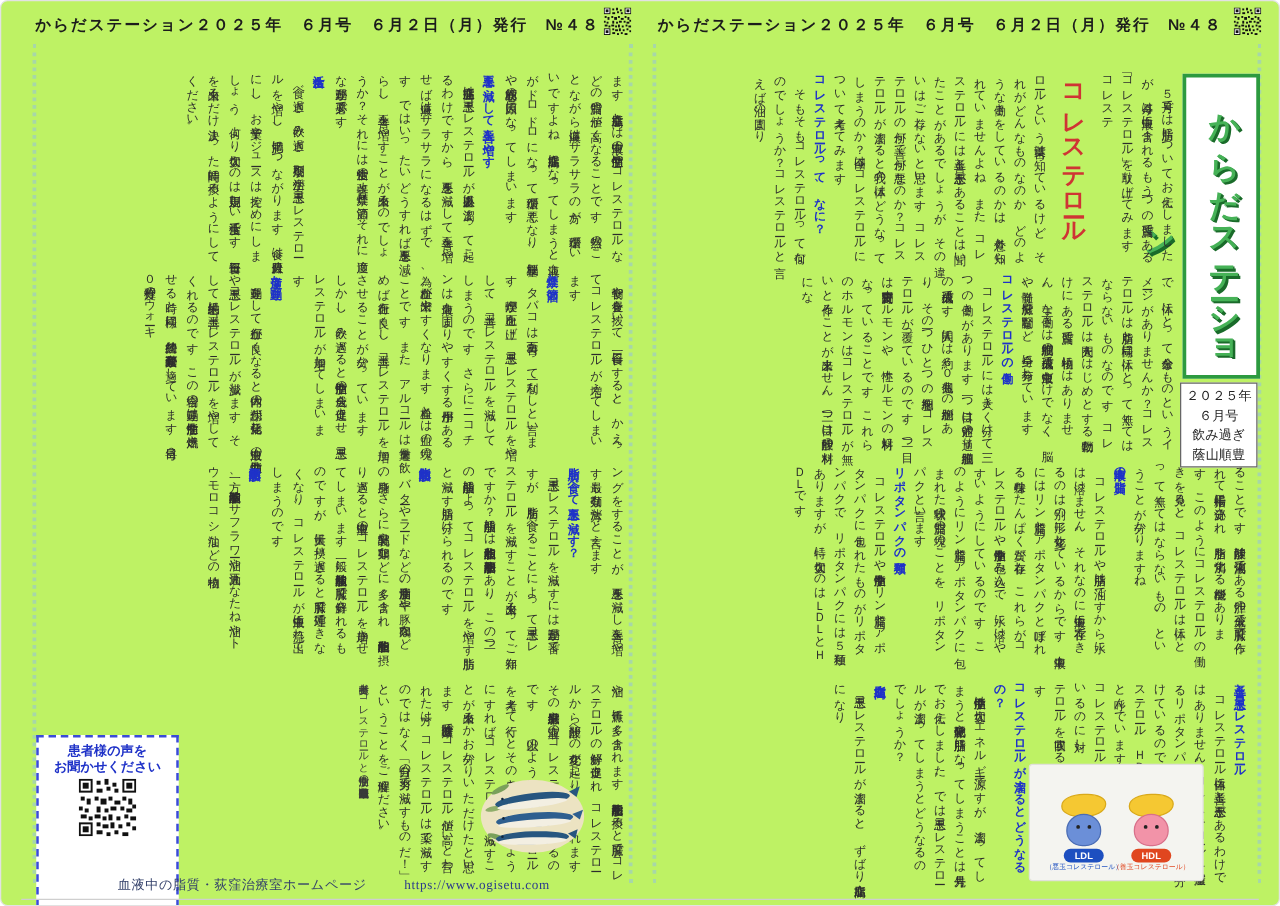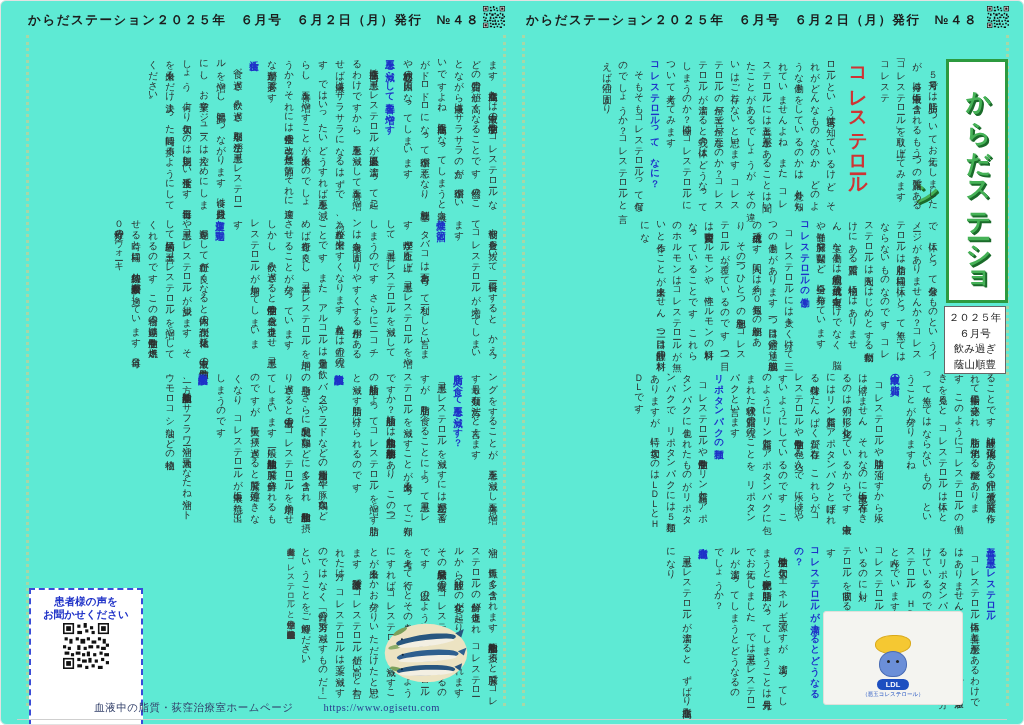--- a/index.html
+++ b/index.html
@@ -1,16 +1,16 @@
 <!DOCTYPE html>
 <html lang="ja"><head>
 <meta charset="utf-8">
 <style>
   html,body{margin:0;padding:0;background:#ffffff;}
-  .canvas{position:relative;width:1024px;height:725px;background:#5eead4;overflow:hidden;
+  .canvas{position:relative;width:1024px;height:725px;background:#bef264;overflow:hidden;
           font-family:"Liberation Serif",serif;border:1px solid #e2e2e2;border-radius:6px;box-sizing:border-box;}
   .page{position:absolute;top:0;height:725px;}
   .pheader{position:absolute;top:11px;left:0;right:26px;text-align:center;
            font-family:"Liberation Sans",sans-serif;font-size:12.5px;font-weight:600;
            letter-spacing:1.5px;color:#1c1c1c;white-space:nowrap;}
   .vline{position:absolute;top:34px;bottom:20px;width:0;border-left:3px dotted #a7d7a7;}
   .band{position:absolute;writing-mode:vertical-rl;text-orientation:mixed;
         font-size:9.5px;line-height:17px;color:#2c2c2c;overflow:visible;}
   .pg1 .band{line-height:16px;}
   .seg{}
@@ -233,17 +233,23 @@
       <span class="seg">　悪玉コレステロールが溜まると、ずばり高脂血症になり</span>
     </div>
 
     <div class="figure" style="left:306px;top:610px;width:140px;height:94px;">
       <div class="mascot">
         <div class="blob"></div>
         <div class="mbody ldl"></div>
         <div class="pill ldl">LDL</div>
         <div class="cap ldl">（悪玉コレステロール）</div>
       </div>
+      <div class="mascot">
+        <div class="blob"></div>
+        <div class="mbody hdl"></div>
+        <div class="pill hdl">HDL</div>
+        <div class="cap hdl">（善玉コレステロール）</div>
+      </div>
     </div>
   </div>
 
   <div class="bottomrule"></div>
 </div>
 
 </body></html>

